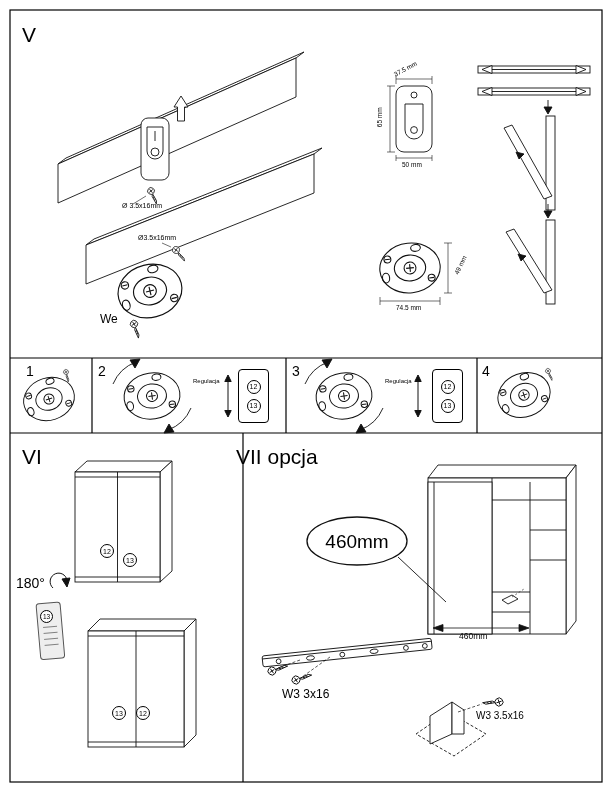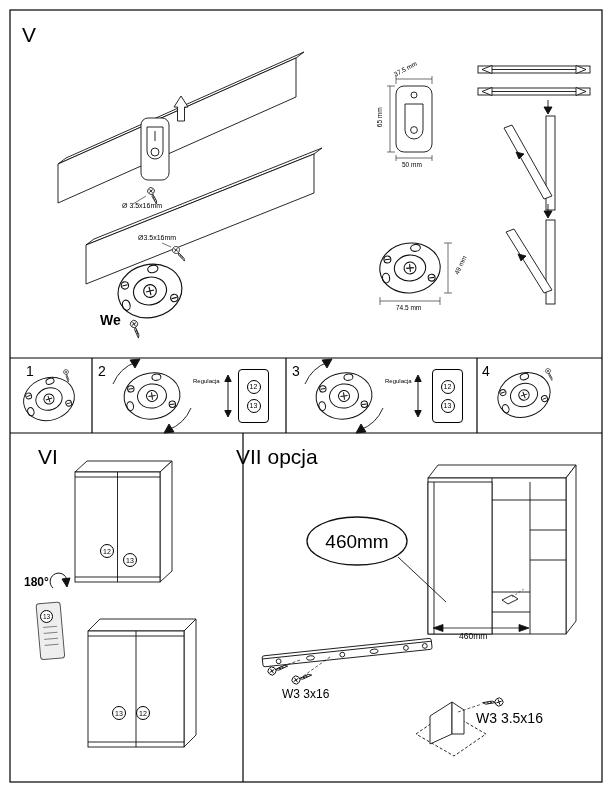--- a/index.html
+++ b/index.html
@@ -245,21 +245,21 @@
       <line x1="458" y1="712" x2="482" y2="704" stroke-dasharray="3,2" stroke-width="0.7"></line>
       <g transform="translate(499,702) rotate(140)">
           <use href="#screwdr"></use>
         </g>
     </g>
   </svg>
 
   <span class="lbl sec" style="left:22px;top:24px">V</span>
   <span class="lbl" style="left:122px;top:202px;font-size:7px">Ø 3.5x16mm</span>
   <span class="lbl" style="left:138px;top:234px;font-size:7px">Ø3.5x16mm</span>
-  <span class="lbl" style="left:100px;top:313px;font-size:14px;font-weight:bold">We</span>
+  <span class="lbl" style="left:100px;top:313px;font-size:12px;font-weight:normal">We</span>
 
   <span class="lbl tiny" style="left:393px;top:66px;transform:rotate(-28deg)">37.5 mm</span>
   <span class="lbl tiny" style="left:370px;top:114px;transform:rotate(-90deg)">65 mm</span>
   <span class="lbl tiny" style="left:402px;top:162px">50 mm</span>
   <span class="lbl tiny" style="left:451px;top:262px;transform:rotate(-65deg)">49 mm</span>
   <span class="lbl tiny" style="left:396px;top:305px">74.5 mm</span>
 
   <span class="lbl" style="left:26px;top:364px;font-size:14px">1</span>
   <span class="lbl" style="left:98px;top:364px;font-size:14px">2</span>
   <span class="lbl" style="left:292px;top:364px;font-size:14px">3</span>
@@ -270,28 +270,28 @@
 
   <div class="card" style="left:238px;top:369px">
     <span class="circ">12</span>
     <span class="circ">13</span>
   </div>
   <div class="card" style="left:432px;top:369px">
     <span class="circ">12</span>
     <span class="circ">13</span>
   </div>
 
-  <span class="lbl sec" style="left:38px;top:446px">VI</span>
-  <span class="lbl" style="left:24px;top:576px;font-size:12px;font-weight:bold">180°</span>
+  <span class="lbl sec" style="left:22px;top:446px">VI</span>
+  <span class="lbl" style="left:16px;top:576px;font-size:14px;font-weight:normal">180°</span>
   <span class="circ" style="left:40px;top:610px;width:11px;height:11px;font-size:6.5px">13</span>
 
   <span class="circ" style="left:100px;top:544px">12</span>
   <span class="circ" style="left:123px;top:553px">13</span>
   <span class="circ" style="left:112px;top:706px">13</span>
   <span class="circ" style="left:136px;top:706px">12</span>
 
   <span class="lbl sec" style="left:236px;top:446px">VII opcja</span>
   <span class="lbl" style="left:312px;top:532px;width:90px;text-align:center;font-size:19px">460mm</span>
   <span class="lbl" style="left:459px;top:632px;font-size:8.5px">460mm</span>
   <span class="lbl" style="left:282px;top:688px;font-size:12px">W3 3x16</span>
-  <span class="lbl" style="left:476px;top:711px;font-size:14px">W3 3.5x16</span>
+  <span class="lbl" style="left:476px;top:711px;font-size:10px">W3 3.5x16</span>
 
 </div>
 
 </body></html>

